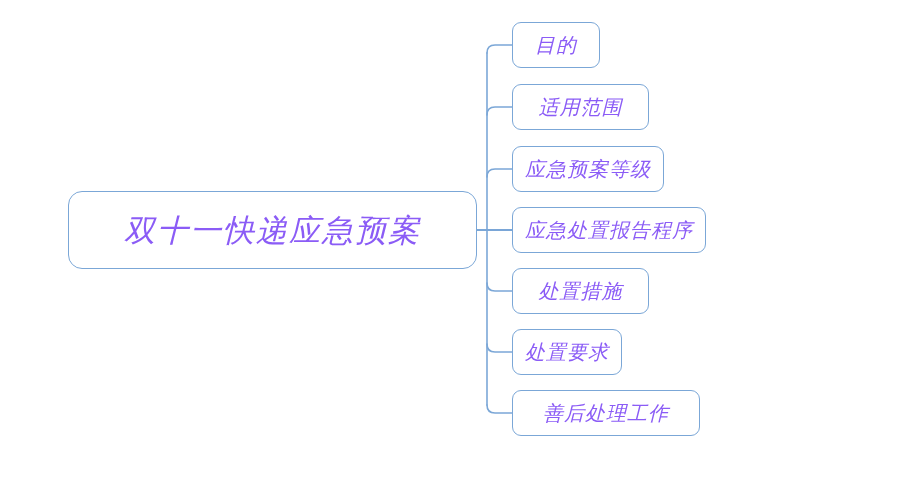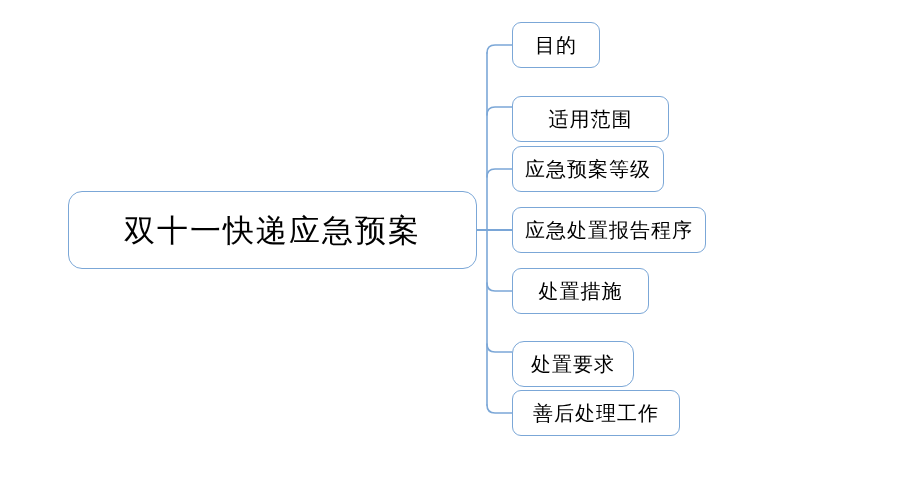--- a/index.html
+++ b/index.html
@@ -32,24 +32,25 @@
     box-sizing: border-box;
     display: flex;
     align-items: center;
     justify-content: center;
     background: #ffffff;
     border: 1.4px solid #7BA7D7;
     border-radius: 9px;
     white-space: nowrap;
   }
   .node-label {
-    color: #000000;
+    color: #8b5cf6;
     font-family: "DejaVu Serif", serif;
     line-height: 1;
     letter-spacing: 1px;
+    font-style: italic;
   }
   #root-node {
     left: 68px;
     top: 191px;
     width: 409px;
     height: 78px;
     border-radius: 14px;
     border-width: 1.6px;
   }
   #root-node .node-label {
@@ -93,37 +94,37 @@
   </svg>
 
   <div class="node" id="root-node">
     <span class="node-label">双十一快递应急预案</span>
   </div>
 
   <div class="node child-node" style="top:22px;  width:88px;">
     <span class="node-label">目的</span>
   </div>
 
-  <div class="node child-node" style="top:96px;  width:157px;text-align:center;">
+  <div class="node child-node" style="top:84px;  width:137px;text-align:center;">
     <span class="node-label">适用范围</span>
   </div>
 
   <div class="node child-node" style="top:146px; width:152px;">
     <span class="node-label">应急预案等级</span>
   </div>
 
   <div class="node child-node" style="top:207px; width:194px;">
     <span class="node-label">应急处置报告程序</span>
   </div>
 
   <div class="node child-node" style="top:268px; width:137px;align-items:center;">
     <span class="node-label">处置措施</span>
   </div>
 
-  <div class="node child-node" style="top:341px; width:122px;border-radius:12px;">
+  <div class="node child-node" style="top:329px; width:110px;">
     <span class="node-label">处置要求</span>
   </div>
 
-  <div class="node child-node" style="top:390px; width:168px;text-align:center;">
+  <div class="node child-node" style="top:390px; width:188px;text-align:center;">
     <span class="node-label">善后处理工作</span>
   </div>
 
 </div>
 
 </body></html>

